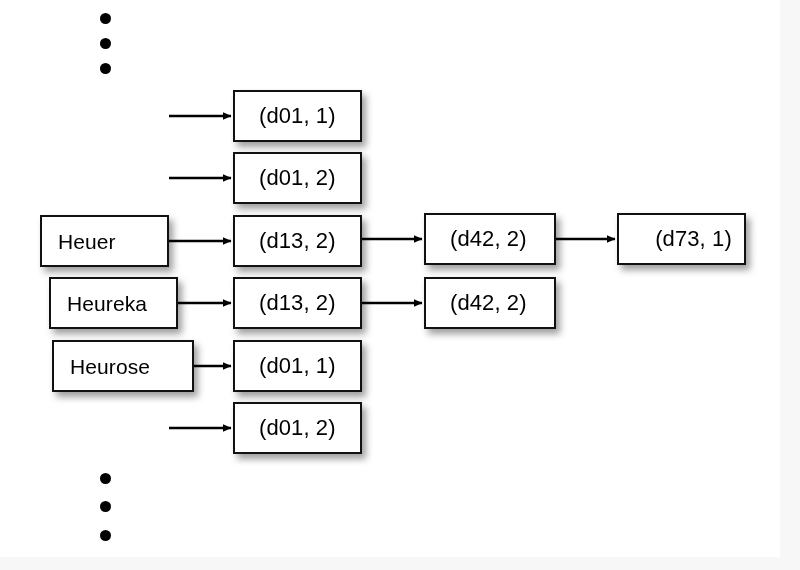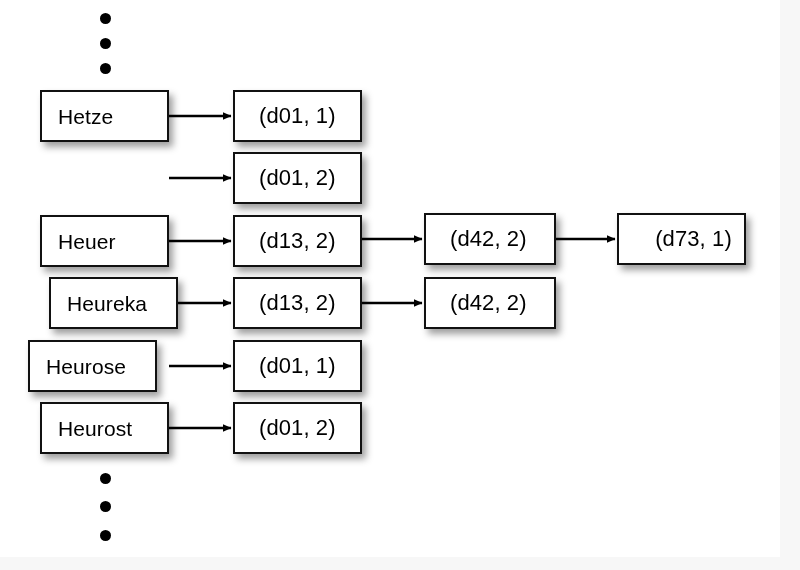--- a/index.html
+++ b/index.html
@@ -105,34 +105,28 @@
       <line x1="169" y1="241" x2="231" y2="241" stroke="#000000" stroke-width="2.6" marker-end="url(#arrowhead)"></line>
       <line x1="169" y1="303" x2="231" y2="303" stroke="#000000" stroke-width="2.6" marker-end="url(#arrowhead)"></line>
       <line x1="169" y1="366" x2="231" y2="366" stroke="#000000" stroke-width="2.6" marker-end="url(#arrowhead)"></line>
       <line x1="169" y1="428" x2="231" y2="428" stroke="#000000" stroke-width="2.6" marker-end="url(#arrowhead)"></line>
       <line x1="362" y1="239" x2="422" y2="239" stroke="#000000" stroke-width="2.6" marker-end="url(#arrowhead)"></line>
       <line x1="362" y1="303" x2="422" y2="303" stroke="#000000" stroke-width="2.6" marker-end="url(#arrowhead)"></line>
       <line x1="556" y1="239" x2="615" y2="239" stroke="#000000" stroke-width="2.6" marker-end="url(#arrowhead)"></line>
     </svg>
 
   <div class="layer" id="col-terms">
-      <div class="node-box" style="left: 40px; top: 90px; width: 129px; height: 52px;">
-        <span class="node-label">Hetze</span>
-      </div>
       <div class="node-box" style="left: 40px; top: 215px; width: 129px; height: 52px;">
         <span class="node-label">Heuer</span>
       </div>
       <div class="node-box" style="left: 49px; top: 277px; width: 129px; height: 52px;">
         <span class="node-label">Heureka</span>
       </div>
-      <div class="node-box" style="left: 28px; top: 340px; width: 129px; height: 52px;">
+      <div class="node-box" style="left: 52px; top: 340px; width: 142px; height: 52px;">
         <span class="node-label">Heurose</span>
-      </div>
-      <div class="node-box" style="left: 40px; top: 402px; width: 129px; height: 52px;">
-        <span class="node-label">Heurost</span>
       </div>
     </div>
   <div class="layer" id="col-p1">
       <div class="node-box term" style="left: 233px; top: 90px; width: 129px; height: 52px;">
         <span class="node-label">(d01, 1)</span>
       </div>
       <div class="node-box term" style="left: 233px; top: 152px; width: 129px; height: 52px;">
         <span class="node-label">(d01, 2)</span>
       </div>
       <div class="node-box term" style="left: 233px; top: 215px; width: 129px; height: 52px;">

